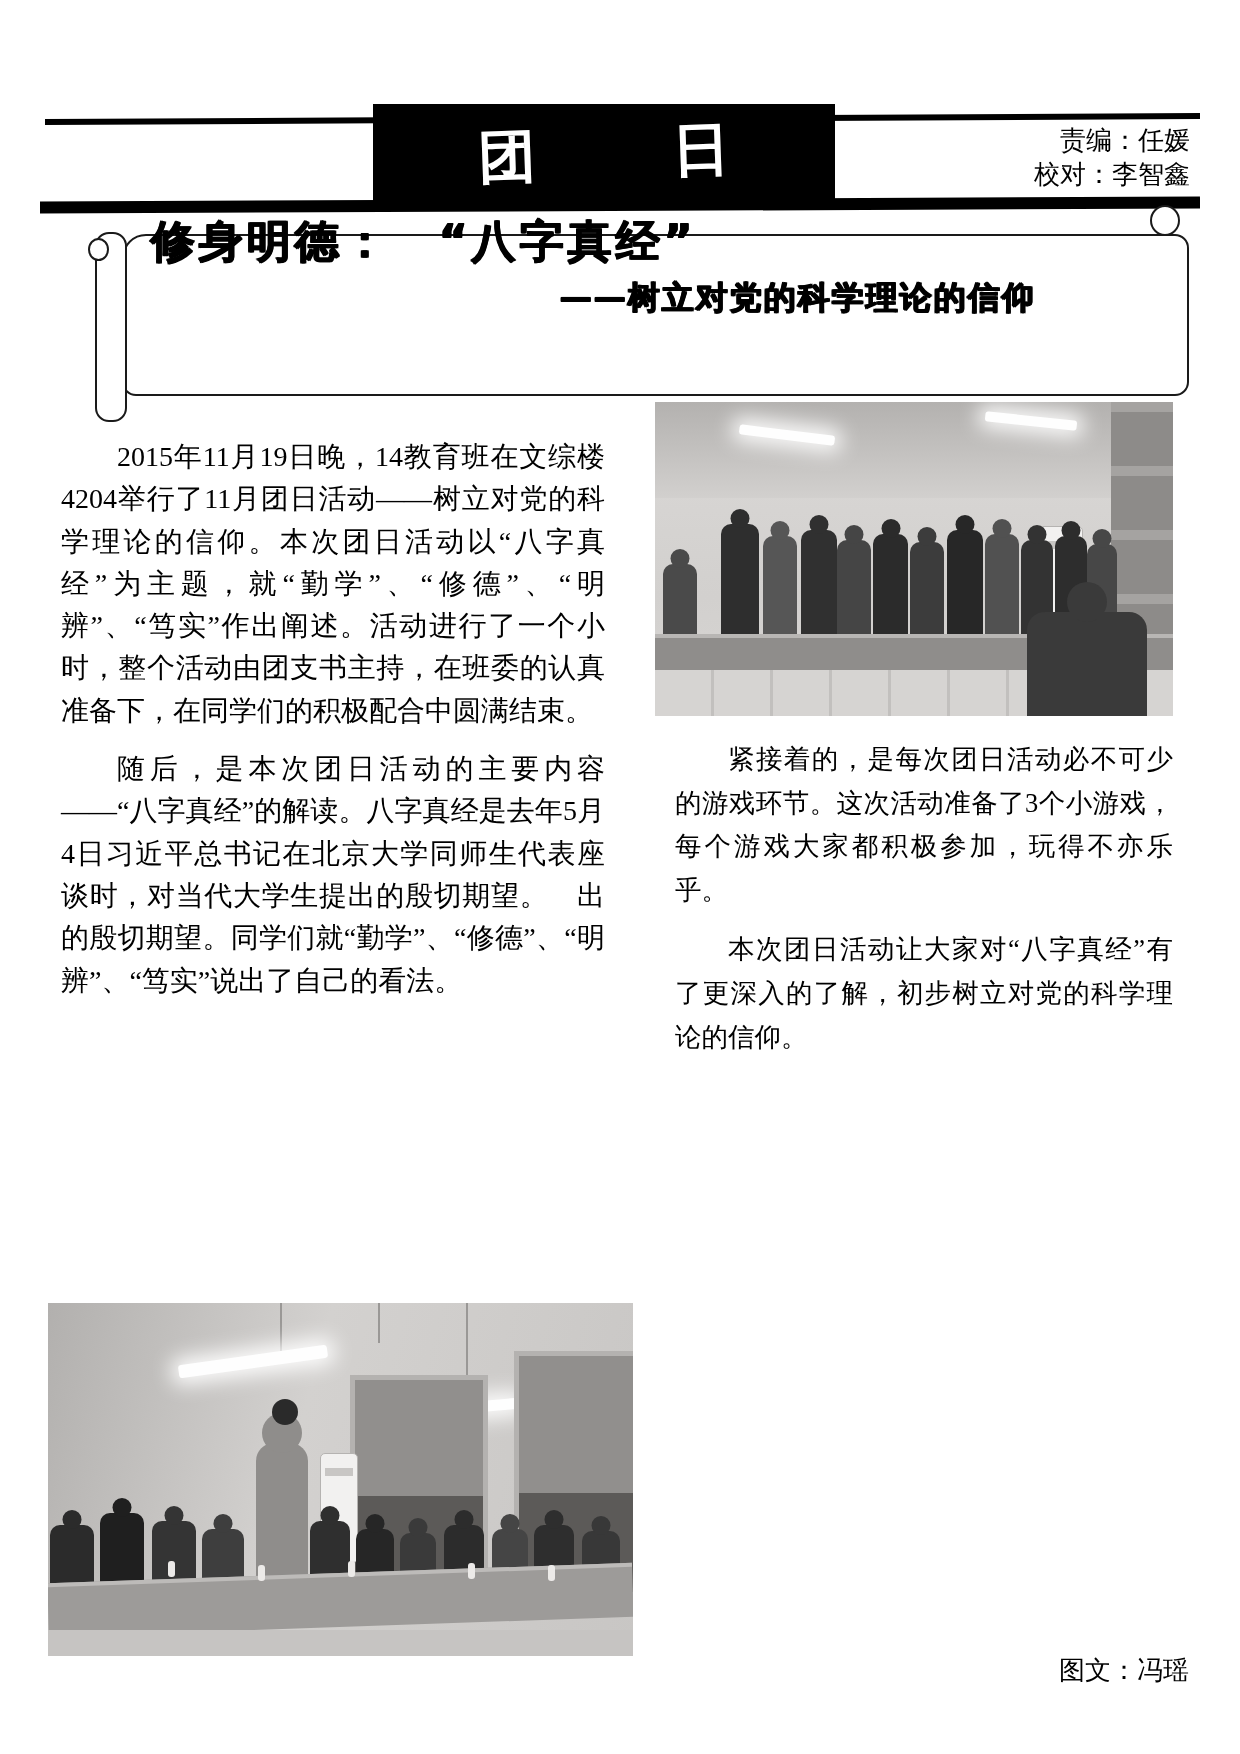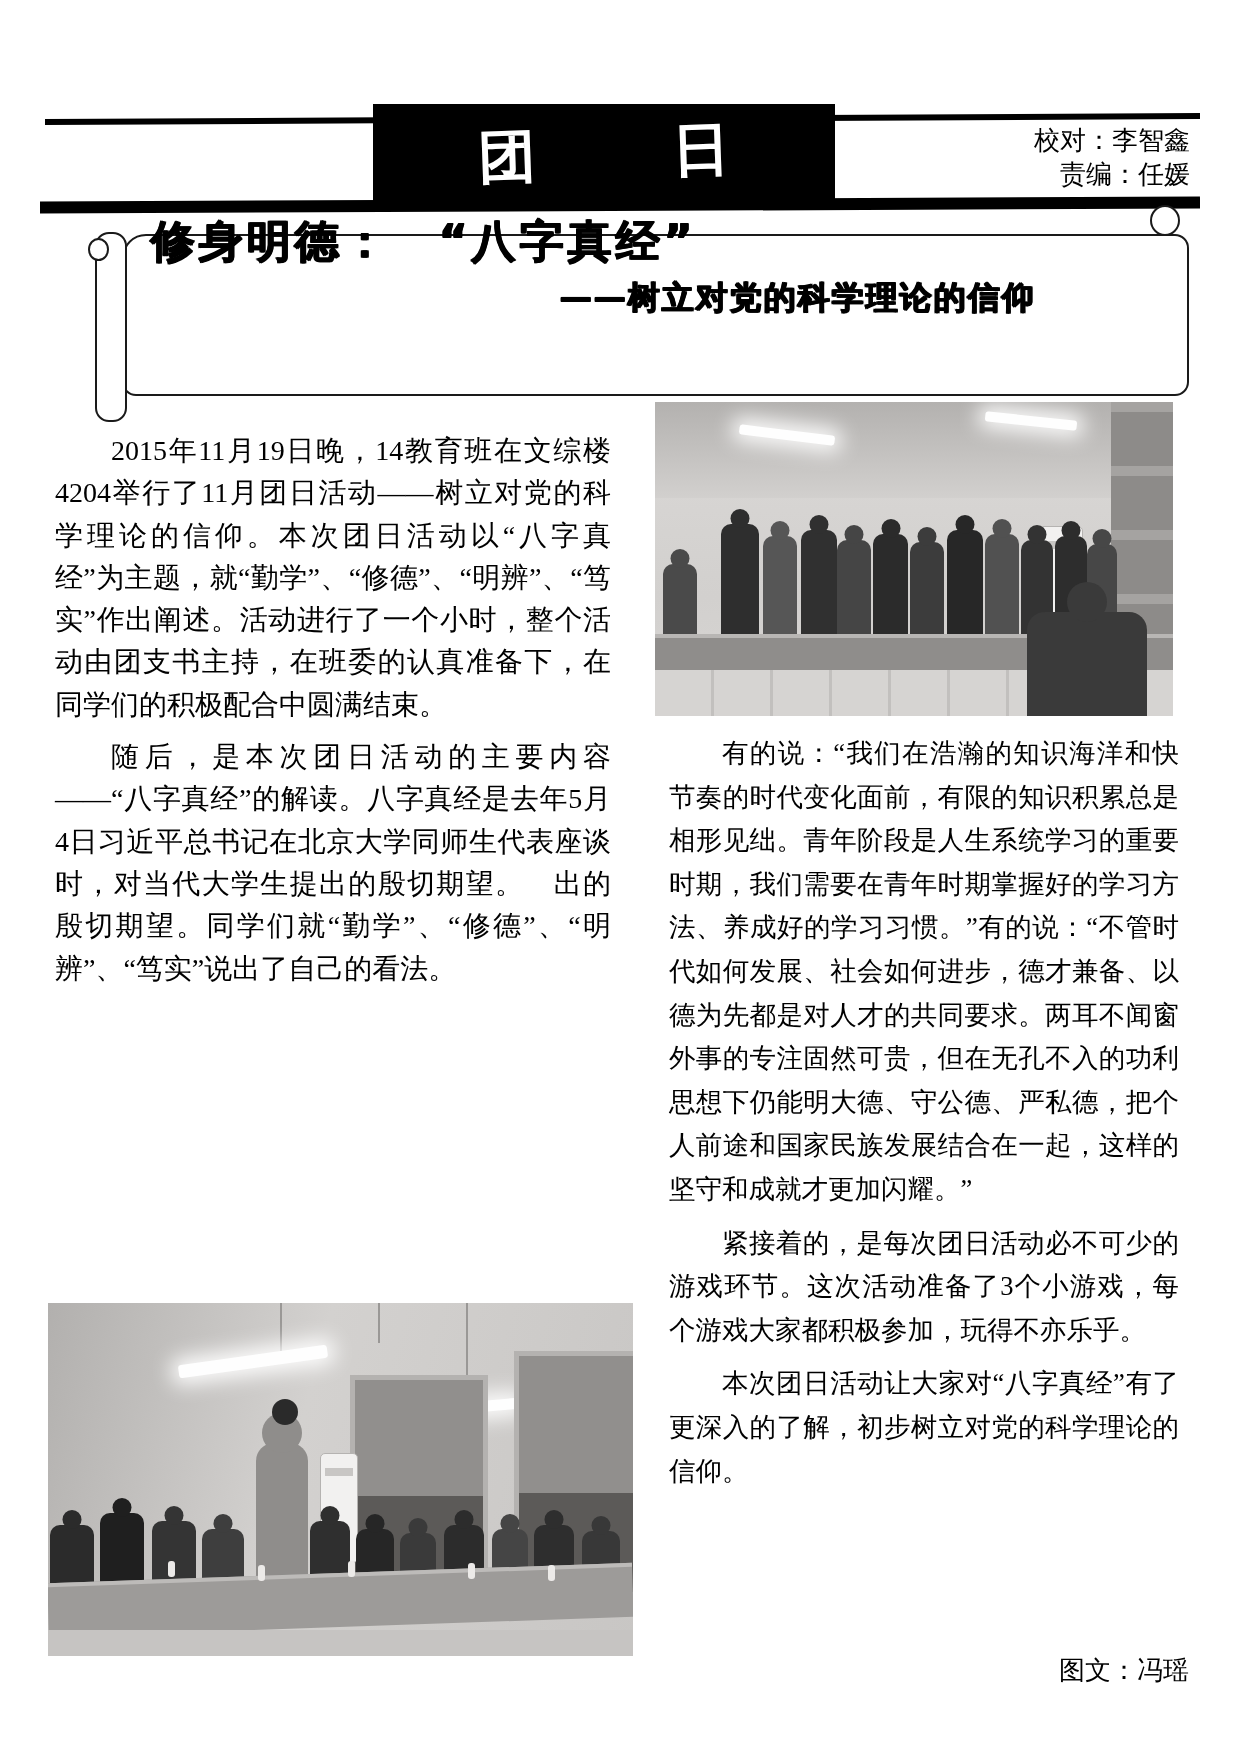--- a/index.html
+++ b/index.html
@@ -32,21 +32,21 @@
   .banner-line1 .quote{margin-left:48px;}
   .banner-line2{position:absolute;left:122px;top:272px;width:913px;text-align:right;font-size:32px;
             line-height:50px;font-weight:bold;font-family:"DejaVu Sans","Liberation Sans",sans-serif;
             text-shadow:1.4px 0 #000,0 1.4px #000,1.4px 1.4px #000;letter-spacing:2px;}
 
   
   .col-left{position:absolute;left:45px;top:420px;width:576px;font-size:28px;line-height:42.3px;
             text-align:justify;}
   .col-right{position:absolute;left:659px;top:722px;width:530px;font-size:26.5px;line-height:43.6px;
             text-align:justify;}
-  .col-left p,.col-right p{margin:10px;text-indent:2em;font-family:Liberation Serif, serif;}
+  .col-left p,.col-right p{margin:16px;text-indent:2em;font-family:Liberation Serif, serif;}
   .credit{position:absolute;left:659px;top:1653px;width:530px;text-align:right;font-size:26px;}
 
   
   .photo{position:absolute;overflow:hidden;}
   .photo1{left:655px;top:402px;width:518px;height:314px;
           background:linear-gradient(180deg,#b9b7b5 0%,#d7d5d3 28%,#d2d0ce 62%,#d8d6d4 100%);}
   .photo2{left:48px;top:1303px;width:585px;height:353px;
           background:linear-gradient(105deg,#b2b0ae 0%,#d3d1cf 42%,#c8c6c4 100%);}
   .lightbar{position:absolute;background:#fefefe;border-radius:3px;
           box-shadow:0 0 20px 7px rgba(255,255,255,0.95);}
@@ -70,22 +70,22 @@
 <body>
 
 <div class="page">
 
   <div class="rule-top"></div>
   <div class="rule-bottom"></div>
   <div class="title-box">
     <span>团 日</span>
   </div>
   <div class="staff">
+    <div>责编：任媛</div>
     <div>校对：李智鑫</div>
-    <div>责编：任媛</div>
   </div>
 
   <div class="scroll-body"></div>
   <div class="scroll-tail"></div>
   <div class="scroll-curl-tl"></div>
   <div class="scroll-curl-tr"></div>
   <div class="banner-line1">
     <span>修身明德：</span><span class="quote">“八字真经”</span>
   </div>
   <div class="banner-line2">——树立对党的科学理论的信仰</div>
@@ -113,21 +113,20 @@
     <div class="floor" style="height:46px;background:repeating-linear-gradient(90deg,#d6d4d2 0 56px,#c2c0be 56px 59px);"></div>
     <div class="bigperson" style="left:372px;top:210px;width:120px;height:104px;background:#3a3a3a;"></div>
   </div>
 
   <div class="col-left">
     <p>2015年11月19日晚，14教育班在文综楼4204举行了11月团日活动——树立对党的科学理论的信仰。本次团日活动以“八字真经”为主题，就“勤学”、“修德”、“明辨”、“笃实”作出阐述。活动进行了一个小时，整个活动由团支书主持，在班委的认真准备下，在同学们的积极配合中圆满结束。</p>
     <p>随后，是本次团日活动的主要内容——“八字真经”的解读。八字真经是去年5月4日习近平总书记在北京大学同师生代表座谈时，对当代大学生提出的殷切期望。　出的殷切期望。同学们就“勤学”、“修德”、“明辨”、“笃实”说出了自己的看法。</p>
   </div>
 
   <div class="col-right">
-    <p>有的说：“我们在浩瀚的知识海洋和快节奏的时代变化面前，有限的知识积累总是相形见绌。青年阶段是人生系统学习的重要时期，我们需要在青年时期掌握好的学习方法、养成好的学习习惯。”有的说：“不管时代如何发展、社会如何进步，德才兼备、以德为先都是对人才的共同要求。两耳不闻窗外事的专注固然可贵，但在无孔不入的功利思想下仍能明大德、守公德、严私德，把个人前途和国家民族发展结合在一起，这样的坚守和成就才更加闪耀。”</p>
     <p>紧接着的，是每次团日活动必不可少的游戏环节。这次活动准备了3个小游戏，每个游戏大家都积极参加，玩得不亦乐乎。</p>
     <p>本次团日活动让大家对“八字真经”有了更深入的了解，初步树立对党的科学理论的信仰。</p>
   </div>
 
   <div class="photo photo2">
     <div class="stem" style="left:232px;top:0;height:58px;"></div>
     <div class="stem" style="left:330px;top:0;height:40px;"></div>
     <div class="stem" style="left:418px;top:0;height:96px;"></div>
     <div class="lightbar" style="left:130px;top:52px;width:150px;height:13px;transform:rotate(-8deg);"></div>
     <div class="lightbar" style="left:350px;top:100px;width:120px;height:11px;transform:rotate(-5deg);"></div>

